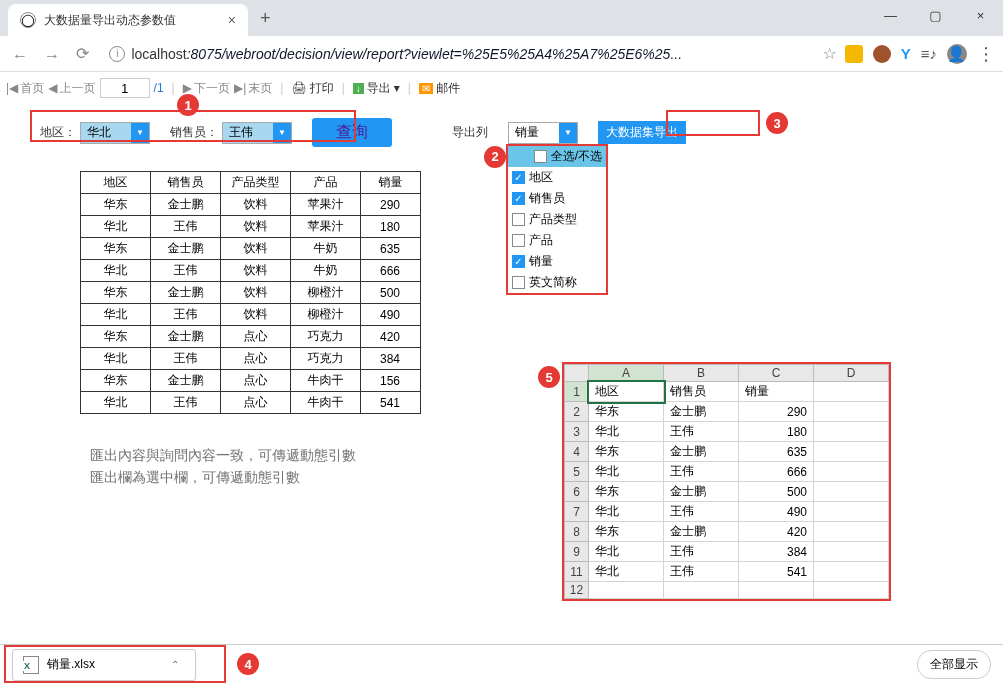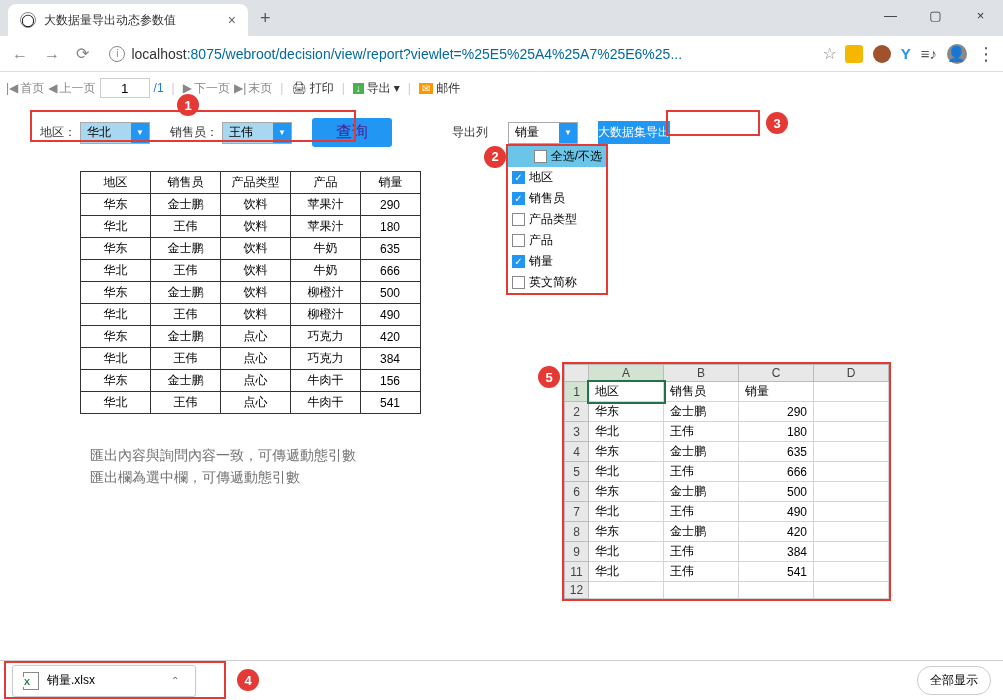--- a/index.html
+++ b/index.html
@@ -14,21 +14,21 @@
     .new-tab { font-size: 18px; color: #555; margin-left: 12px; cursor: pointer; }
     .window-controls { position: absolute; right: 0; top: 0; display: flex; gap: 0; }
     .wnd-btn { width: 45px; height: 30px; display: flex; align-items: center; justify-content: center; color: #333; font-size: 13px; }
     
     .address-bar { height: 36px; display: flex; align-items: center; padding: 0 8px; gap: 8px; border-bottom: 1px solid #ddd; }
     .nav-btn { color: #888; font-size: 16px; cursor: pointer; padding: 4px; }
     .url-bar { flex: 1; display: flex; align-items: center; gap: 6px; padding: 4px 8px; border-radius: 14px; }
     .url-icon { width: 16px; height: 16px; border: 1px solid #888; border-radius: 50%; display: inline-flex; align-items: center; justify-content: center; font-size: 10px; color: #888; }
     .url-text { font-size: 14px; color: #222; }
     .url-host { color: #333; }
-    .url-path { color: #0369a1; }
+    .url-path { color: #0f172a; font-style: italic; }
     .ext-icons { display: flex; gap: 10px; align-items: center; font-size: 15px; }
     .ext-icon { width: 18px; height: 18px; border-radius: 3px; display: inline-block; }
     
     
     .toolbar { height: 32px; background: #fff; display: flex; align-items: center; padding: 0 6px; gap: 4px; font-size: 12px; color: #1e7bd6; position: relative; }
     .tb-btn { color: #888; cursor: pointer; display: flex; align-items: center; gap: 2px; }
     .page-input { width: 50px; text-align: center; border: 1px solid #ccc; height: 20px; }
     .tb-sep { color: #ccc; margin: 0 4px; }
     .tb-action { color: #333; cursor: pointer; display: flex; align-items: center; gap: 3px; }
     
@@ -39,21 +39,21 @@
     
     .fld { display: flex; align-items: center; gap: 4px; }
     .fld-label { color: #333; }
     .select-box { display: flex; align-items: center; border: 1px solid #aaa; height: 22px; }
     .select-box.highlighted { background: #a8d8f0; }
     .select-text { padding: 0 6px; min-width: 50px; background: #fff; height: 100%; display: flex; align-items: center; }
     .select-box.highlighted .select-text { background: #a8d8f0; }
     .select-arrow { background: #2196f3; width: 18px; height: 100%; display: flex; align-items: center; justify-content: center; color: #fff; font-size: 8px; }
     
     .btn-query { background: #2196f3; color: #4c1d95; padding: 4px 24px; border-radius: 3px; cursor: pointer; font-size: 16px; }
-    .btn-export { background: #2196f3; color: #fff; padding: 3px 0; cursor: pointer; font-size: 12px; }
+    .btn-export { background: #2196f3; color: #fff; padding: 3px 8px; cursor: pointer; font-size: 12px; }
     
     
     .dropdown { position: absolute; background: #fff; border: 1px solid #999; width: 100px; z-index: 10; }
     .dropdown-header { background: #6bc5e8; padding: 2px 4px; display: flex; align-items: center; gap: 4px; justify-content: flex-end; }
     .dropdown-item { padding: 2px 4px; display: flex; align-items: center; gap: 4px; }
     .checkbox { width: 13px; height: 13px; border: 1px solid #888; background: #fff; display: inline-flex; align-items: center; justify-content: center; font-size: 10px; }
     .checkbox.checked { background: #2196f3; color: #fff; border-color: #2196f3; }
     
     
     .data-table { border-collapse: collapse; margin: 10px 0 0 80px; }
@@ -67,21 +67,21 @@
     
     .excel-box { position: absolute; left: 562px; top: 362px; border: 2px solid #e53935; }
     .excel-table { border-collapse: collapse; font-size: 12px; }
     .excel-table th { background: #e8e8e8; border: 1px solid #bbb; width: 75px; text-align: center; font-weight: normal; color: #444; padding: 1px 4px; }
     .excel-table .rowhdr { background: #e8e8e8; text-align: center; width: 24px; color: #444; font-weight: normal; }
     .excel-table td { border: 1px solid #d4d4d4; padding: 1px 6px; }
     .excel-table td.num { text-align: right; }
     .excel-colhdr-active { background: #d3e3d1 !important; }
     
     
-    .download-bar { position: absolute; bottom: 0; left: 0; right: 0; height: 40px; border-top: 1px solid #ccc; display: flex; align-items: center; padding: 0 12px; }
+    .download-bar { position: absolute; bottom: 16px; left: 0; right: 0; height: 40px; border-top: 1px solid #ccc; display: flex; align-items: center; padding: 0 12px; }
     .download-item { border: 1px solid #ccc; padding: 6px 16px 6px 8px; display: flex; align-items: center; gap: 8px; box-shadow: 0 1px 2px rgba(0,0,0,0.1); border-radius: 3px; }
     .xlsx-icon { width: 18px; height: 18px; position: relative; }
     .xlsx-icon::before { content: ''; position: absolute; width: 14px; height: 16px; border: 1px solid #888; left: 2px; top: 0; }
     .xlsx-icon::after { content: 'X'; position: absolute; font-size: 9px; color: #217346; font-weight: bold; left: 1px; top: 5px; background: #fff; padding: 0 2px; }
     .download-chevron { color: #666; font-size: 10px; }
     .show-all { border: 1px solid #ccc; padding: 5px 12px; margin-left: auto; border-radius: 14px; }
     
     .star-icon { color: #888; font-size: 16px; }
   </style>
 </head>

